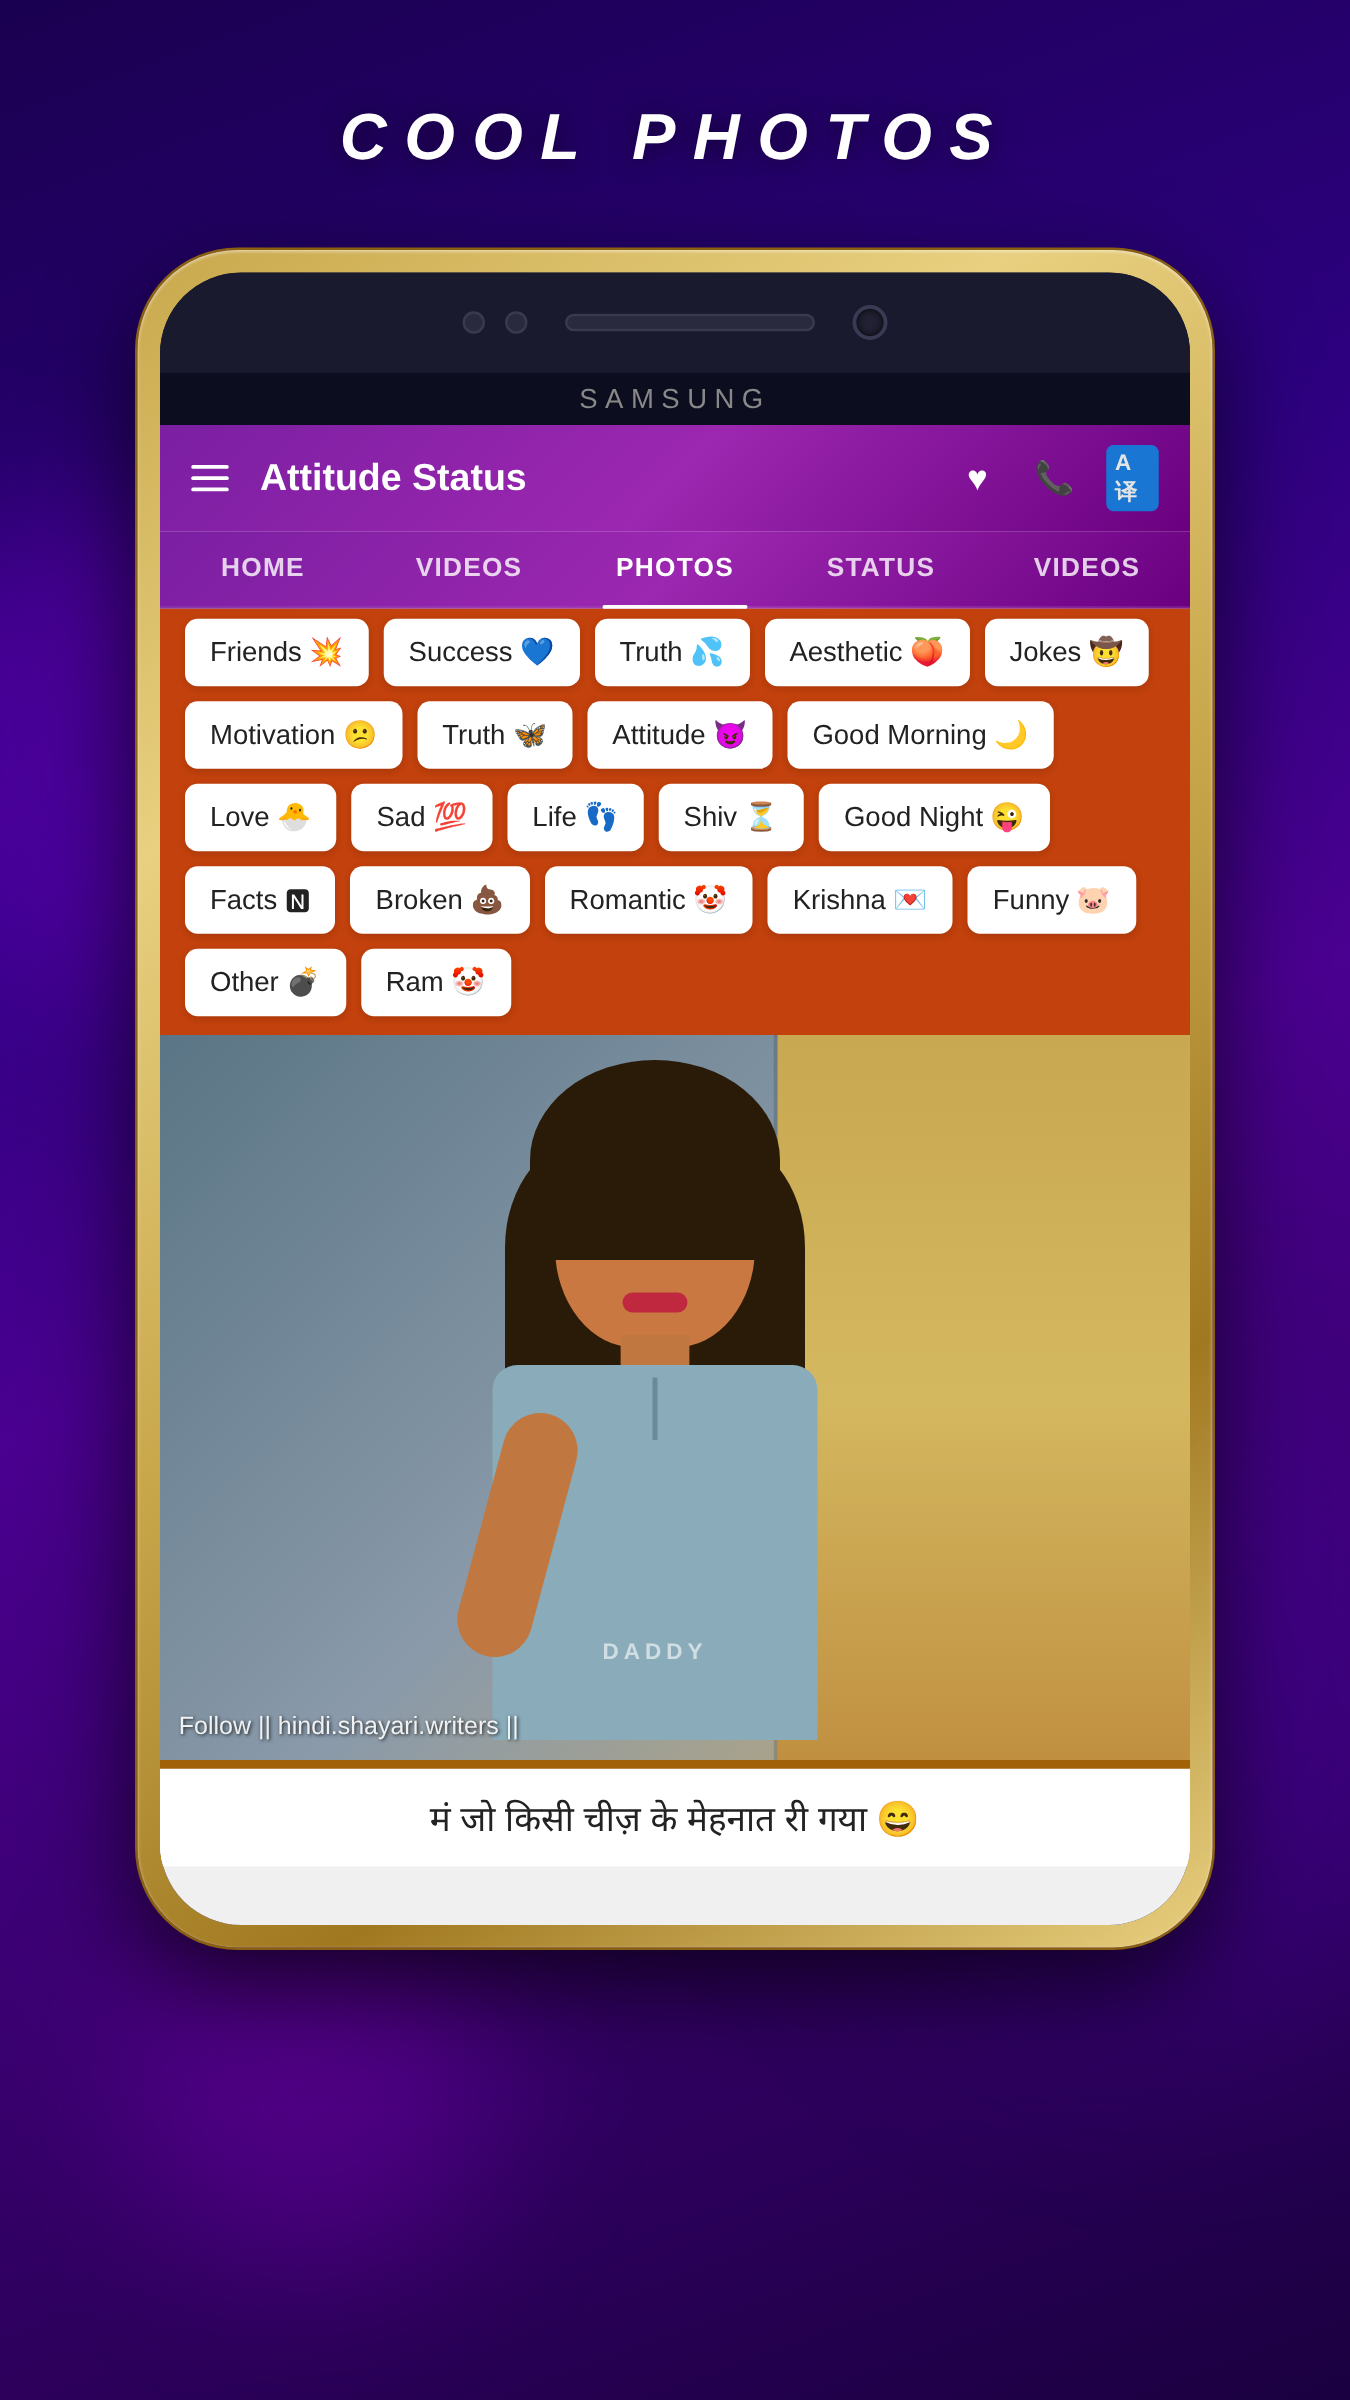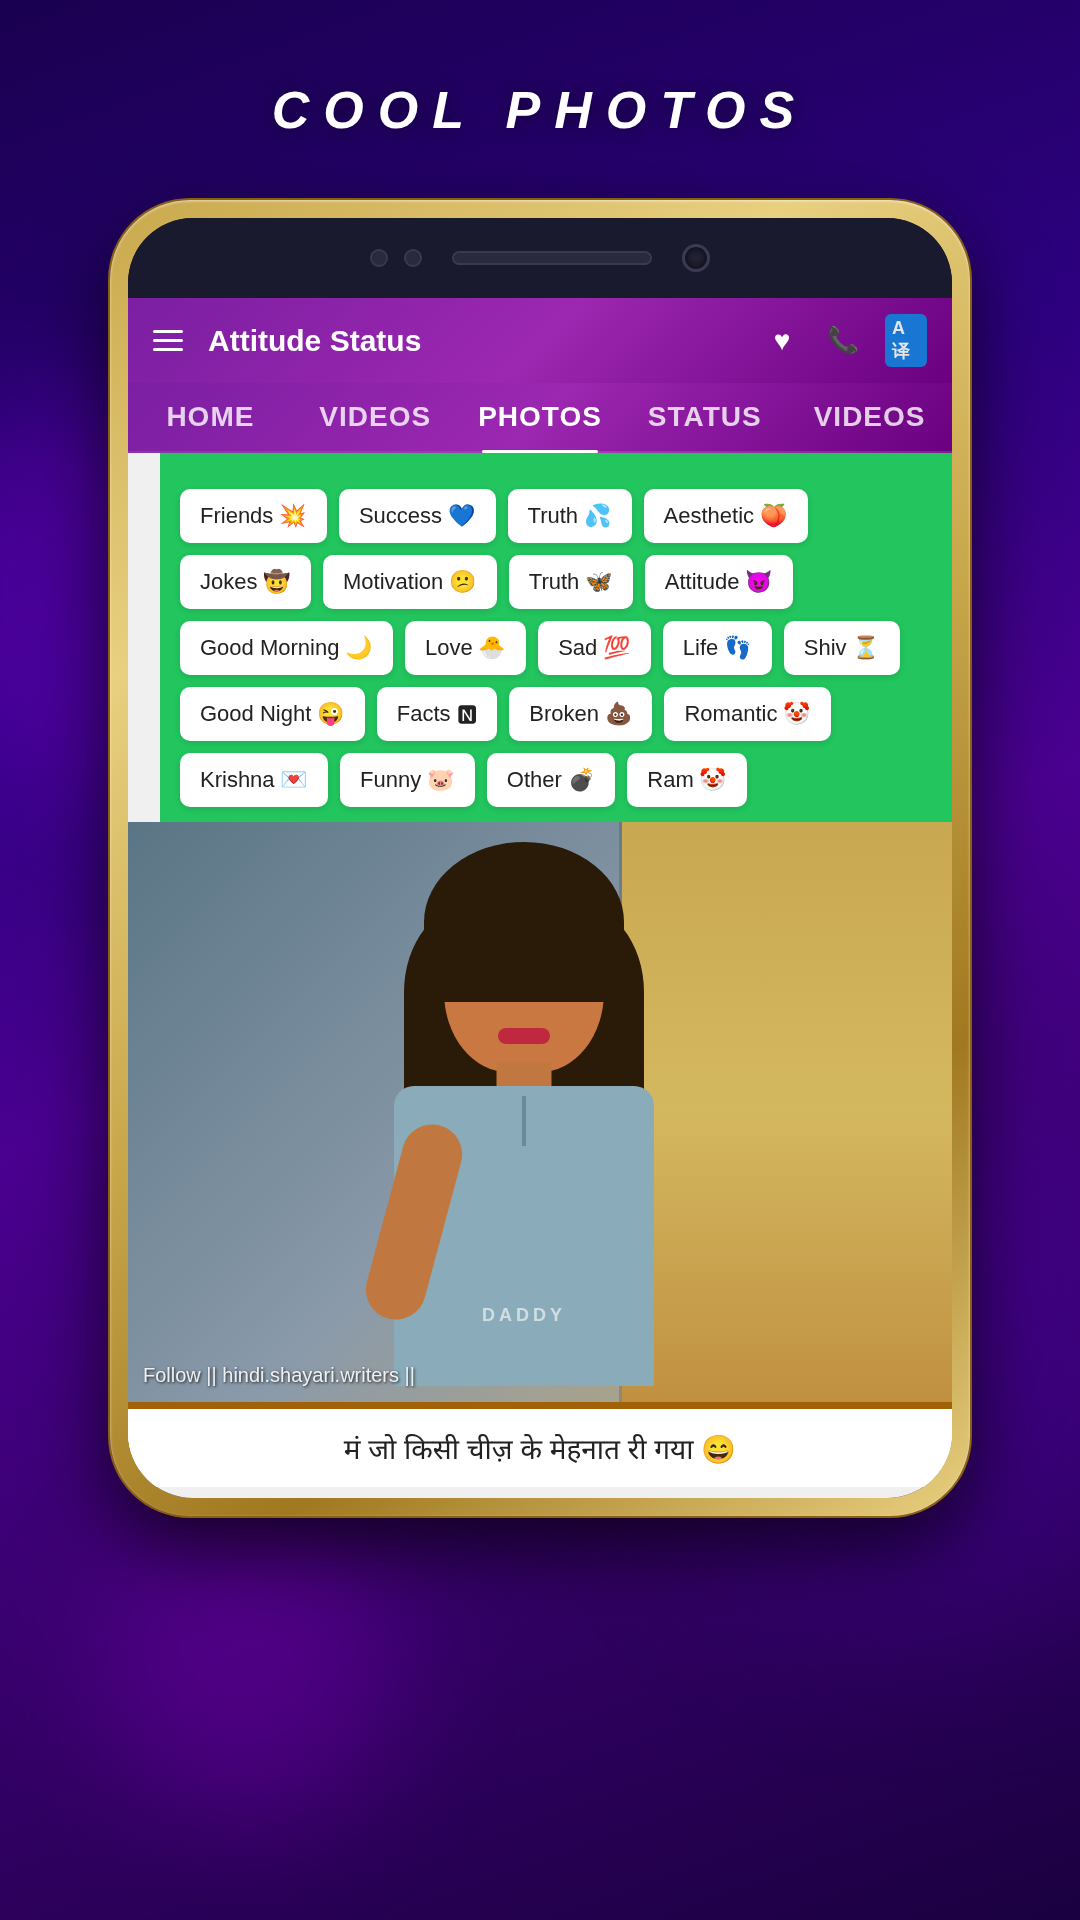--- a/index.html
+++ b/index.html
@@ -213,21 +213,21 @@
       background: linear-gradient(135deg, #7b1fa2, #9c27b0, #6a0080);
       display: flex;
       border-bottom: 2px solid rgba(255,255,255,0.1);
     }
 
     .nav-tab {
       flex: 1;
       text-align: center;
       padding: 18px 5px;
       color: rgba(255,255,255,0.8);
-      font-size: 28px;
+      font-size: 21px;
       font-weight: 600;
       letter-spacing: 1px;
       cursor: pointer;
       position: relative;
     }
 
     .nav-tab.active {
       color: white;
     }
 
@@ -237,23 +237,22 @@
       bottom: -2px;
       left: 15%;
       right: 15%;
       height: 3px;
       background: white;
       border-radius: 2px;
     }
 
     
     .categories-section {
-      background: #22c55e;
-      padding: 36px 20px 15px;
-      margin-left: 32px;
+      background: #c2410c;
+      padding: 8px 20px 15px;
     }
 
     .category-grid {
       display: flex;
       flex-wrap: wrap;
       gap: 12px;
     }
 
     .category-chip {
       background: white;
@@ -401,20 +400,21 @@
 
       <div class="phone-top-bar">
         <div class="camera-dots">
           <div class="camera-dot"></div>
           <div class="camera-dot"></div>
         </div>
         <div class="speaker-bar"></div>
         <div class="camera-main"></div>
       </div>
 
+      <div class="samsung-text">SAMSUNG</div>
 
       <div class="app-screen">
 
         <div class="app-header">
           <div class="header-left">
             <div class="menu-icon">
               <span></span>
                 <span></span>
                 <span></span>
             </div>

